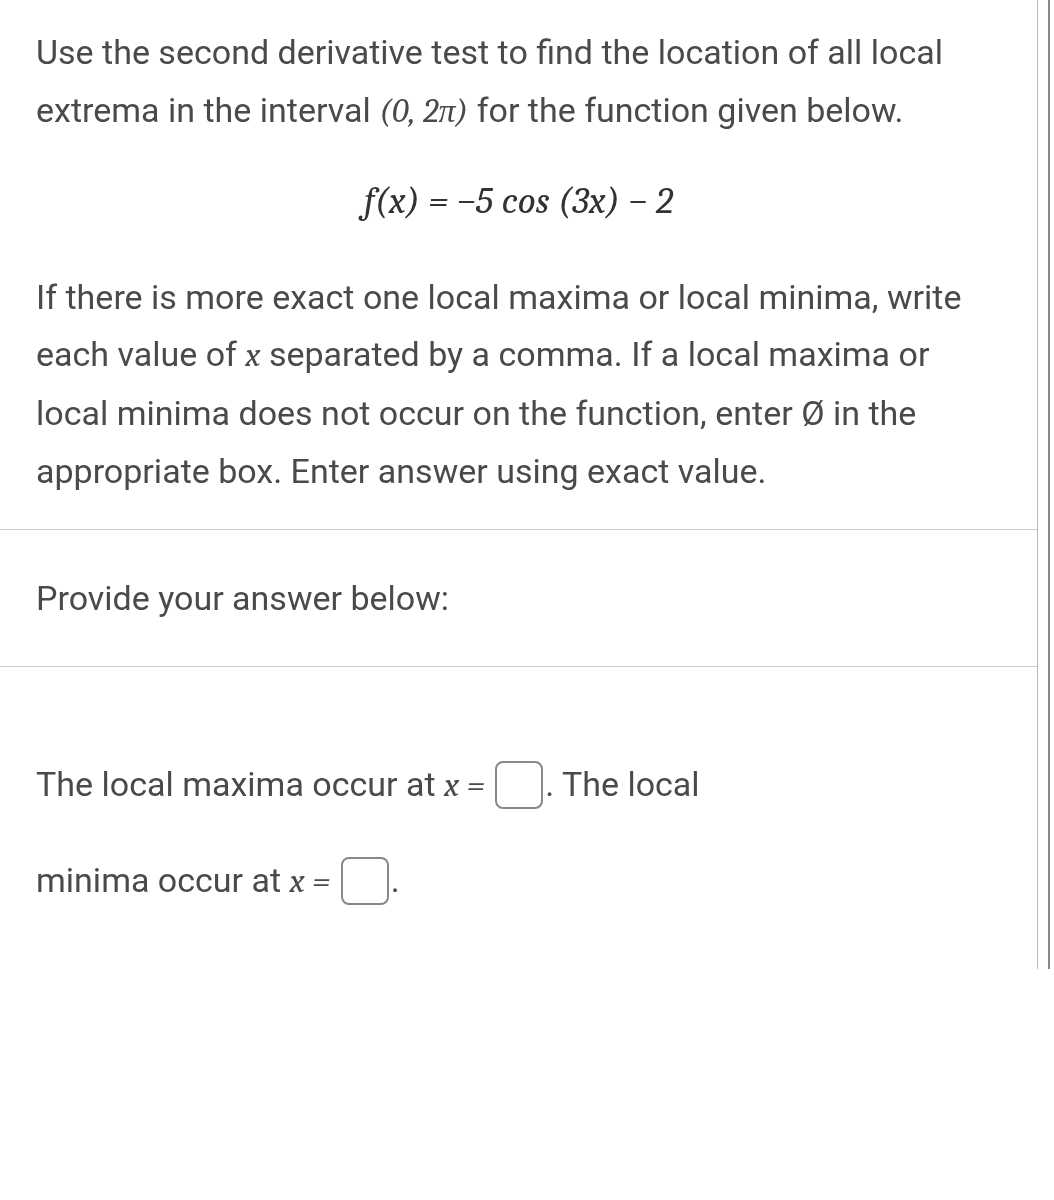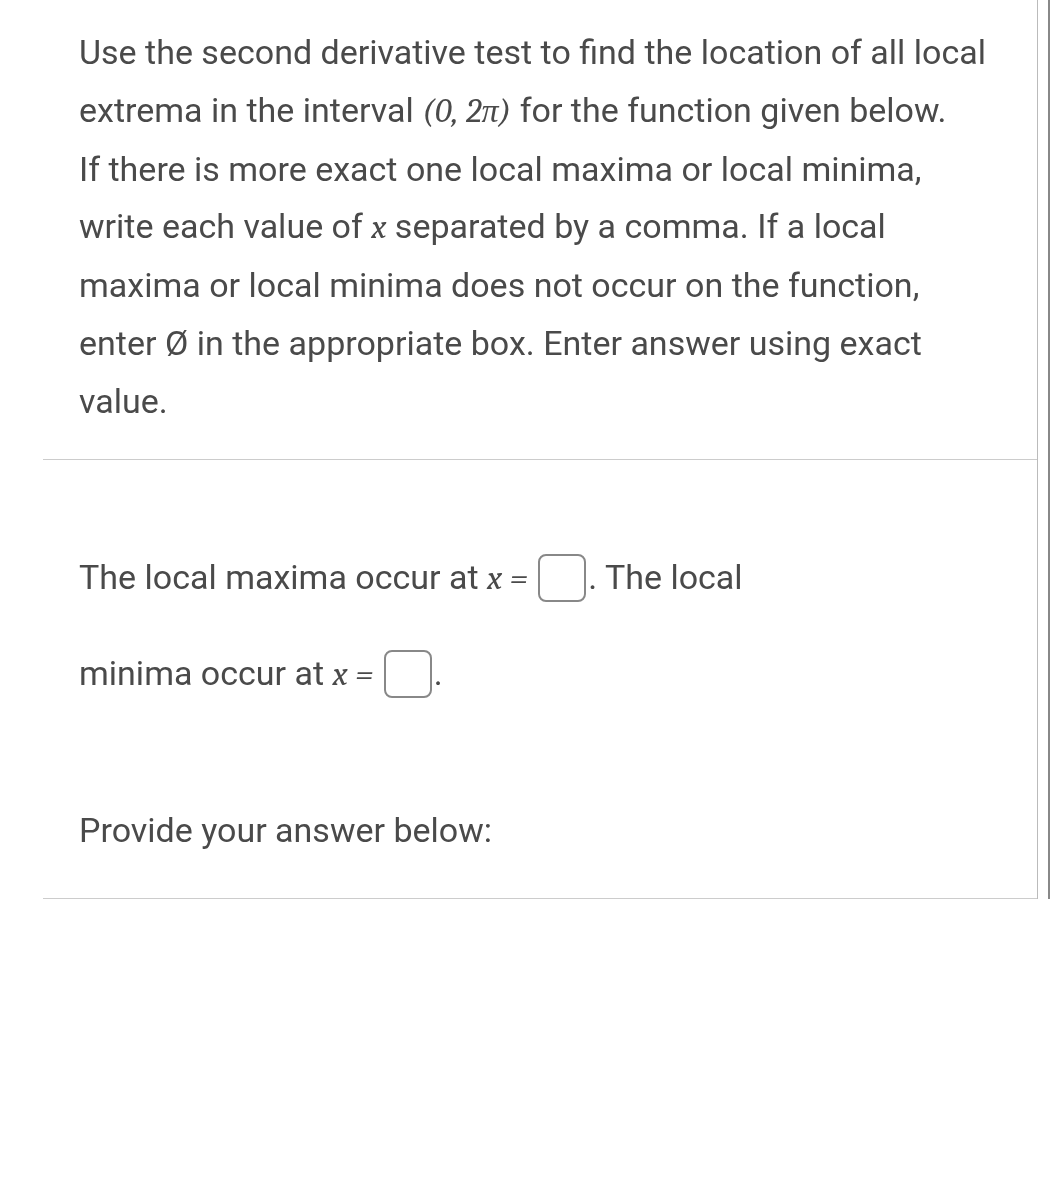--- a/index.html
+++ b/index.html
@@ -7,21 +7,20 @@
     padding: 0;
     font-family: -apple-system, BlinkMacSystemFont, "Segoe UI", Roboto, Helvetica, Arial, sans-serif;
     color: #4a4a4a;
     background: #fff;
     width: 1054px;
     box-sizing: border-box;
   }
   .container {
     border-right: 4px solid transparent;
     box-sizing: border-box;
-    margin-left: 43px;
   }
   .inner-border {
     border-right: 2px solid #888;
     box-sizing: border-box;
     padding-right: 10px;
   }
   .content-wrap {
     border-right: 1px solid #bbb;
     box-sizing: border-box;
   }
@@ -88,35 +87,38 @@
 
 <div class="container">
   <div class="inner-border">
     <div class="content-wrap">
 
       <div class="section top">
         <div class="question-text">
           <span>Use the second derivative test to find the location of all local extrema in the interval </span><span class="math-italic">(0, 2π)</span><span> for the function given below.</span>
         </div>
 
+        <div class="equation-block">
+          <span class="math-italic">f(x) = −5 cos (3x) − 2</span>
+        </div>
 
         <div class="question-text">
           <span>If there is more exact one local maxima or local minima, write each value of </span><span class="math-italic">x</span><span> separated by a comma. If a local maxima or local minima does not occur on the function, enter </span><span>Ø</span><span> in the appropriate box. Enter answer using exact value.</span>
         </div>
+      </div>
+
+      <div class="section mid">
+        <div class="provide-text">Provide your answer below:</div>
       </div>
 
       <div class="section answer">
         <div class="answer-line">
           <span>The local maxima occur at </span><span class="math-italic">x =</span>
           <input type="text" class="ans-input" value="" style=""><span>. The local</span>
           <br>
           <span>minima occur at </span><span class="math-italic">x =</span>
           <input type="text" class="ans-input" value="" style=""><span>.</span>
         </div>
       </div>
 
-      <div class="section mid">
-        <div class="provide-text">Provide your answer below:</div>
-      </div>
-
     </div>
   </div>
 </div>
 
 </body></html>

